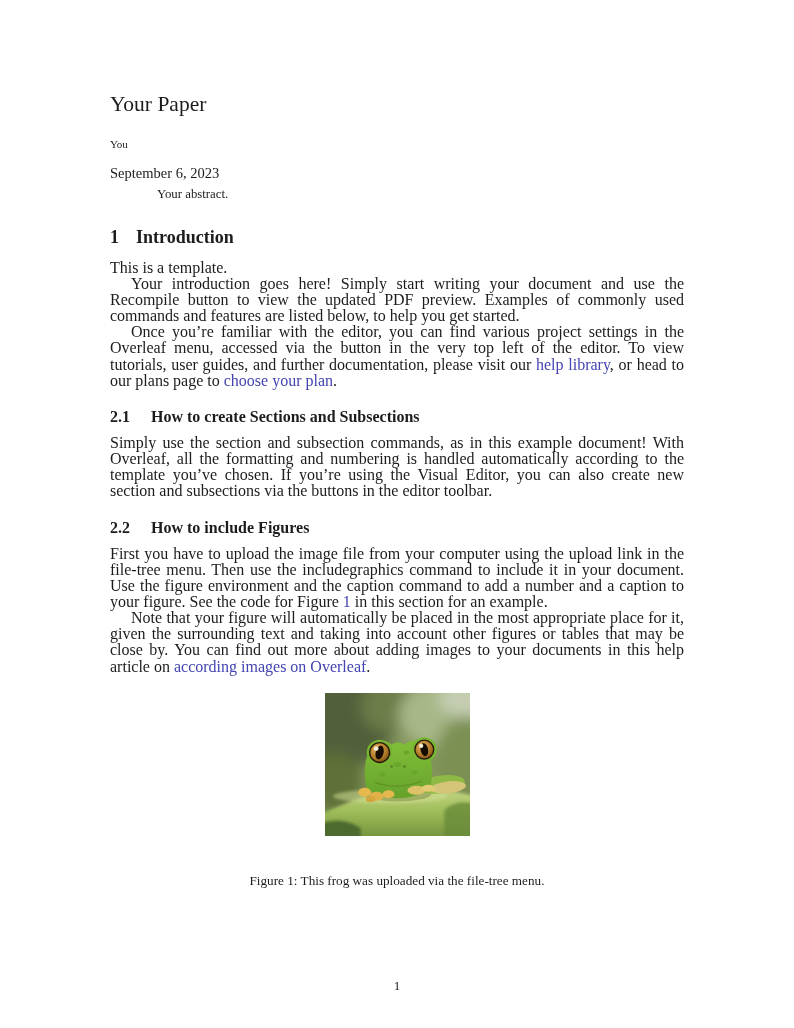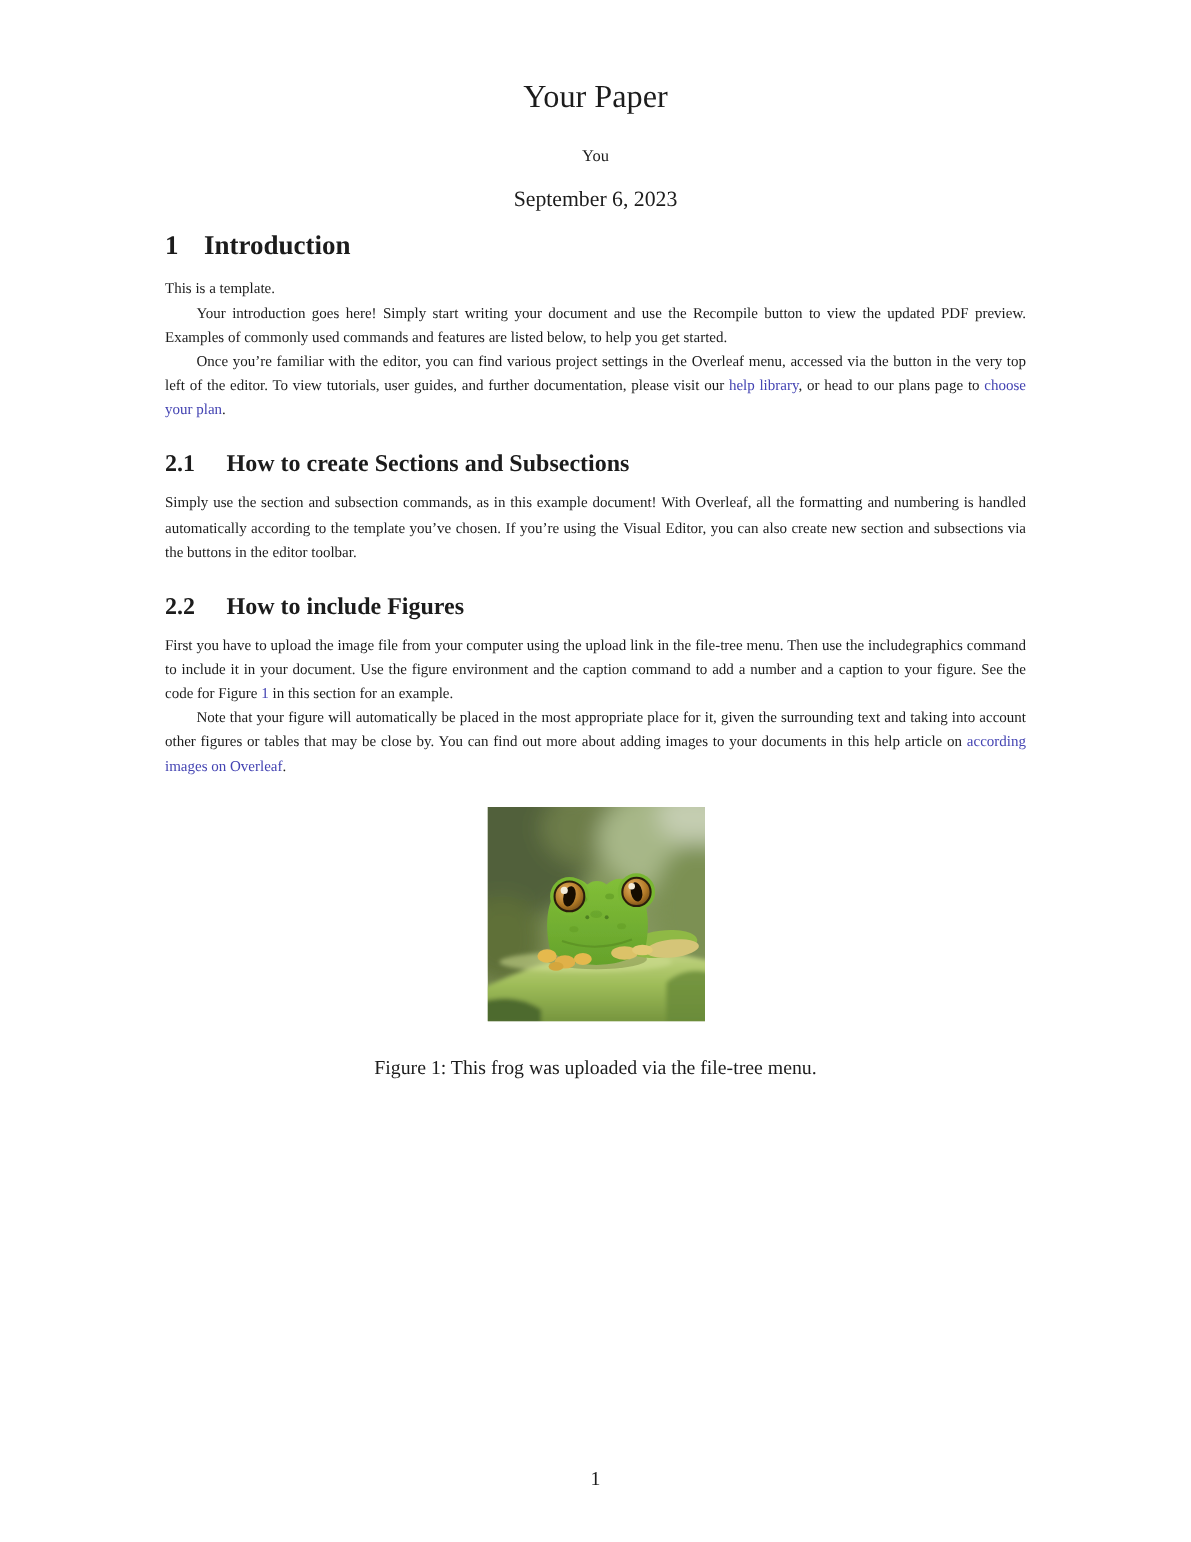--- a/index.html
+++ b/index.html
@@ -7,52 +7,53 @@
     --text-color:#1c1c1c;
     --bg-color:#ffffff;
   }
   html,body{margin:0;padding:0;background:#e8e8e8;}
   .page{
     width:794px;height:1028px;background:var(--bg-color);color:var(--text-color);
     font-family:"Liberation Serif","DejaVu Serif",serif;
     position:relative;overflow:hidden;margin:0 auto;
   }
   .content{padding:0 110px;}
-  .titleblock{text-align:center;padding-top:52px;}
+  .titleblock{text-align:left;padding-top:52px;margin-top:40px;}
   .paper-title{font-size:21.5px;line-height:1.2;}
   .paper-author{font-size:11px;margin-top:20px;}
   .paper-date{font-size:14.5px;margin-top:15px;}
   .abstract-heading{margin-top:33px;text-align:center;font-weight:bold;font-size:13.5px;}
   .abstract-text{margin:5px 47px 0 47px;font-size:12.8px;line-height:15.5px;}
-  h2.section{font-size:18px;font-weight:bold;margin:11px 0 12px 0;line-height:1.15;}
+  h2.section{font-size:18px;font-weight:bold;margin:25px 0 12px 0;line-height:1.15;}
   h3.subsection{font-size:16px;font-weight:bold;margin:19px 0 9px 0;line-height:1.15;}
   .secnum{display:inline-block;min-width:18px;margin-right:8px;}
   .subsecnum{display:inline-block;min-width:27px;margin-right:14px;}
-  p.body{font-size:10px;line-height:16.1px;text-align:justify;margin:0;}
+  p.body{font-size:16px;line-height:16.1px;text-align:justify;margin:0;}
   p.indent{text-indent:21px;}
   .link{color:var(--link-color);text-decoration:none;cursor:pointer;}
   figure.fig{margin:18px 0 0 0;text-align:center;}
   .figure-image{width:145px;height:143px;display:inline-block;overflow:hidden;}
   .figure-image svg{display:block;}
-  figcaption{margin-top:18px;font-size:13.2px;text-align:center;}
+  figcaption{margin-top:33px;font-size:13.2px;text-align:center;}
   .pagenum{position:absolute;bottom:34px;left:0;right:0;text-align:center;font-size:13.2px;}
 </style>
 </head>
 <body>
 
 <div class="page">
   <div class="content">
 
     <div class="titleblock">
       <div class="paper-title">Your Paper</div>
       <div class="paper-author">You</div>
       <div class="paper-date">September 6, 2023</div>
     </div>
 
     <div>
+      <p class="abstract-text">Your abstract.</p>
     </div>
 
     <h2 class="section"><span class="secnum">1</span><span>Introduction</span></h2>
 
     <p class="body">This is a template.</p>
     <p class="body indent">Your introduction goes here! Simply start writing your document and use the Recompile button to view the updated PDF preview. Examples of commonly used commands and features are listed below, to help you get started.</p>
     <p class="body indent"><span>Once you’re familiar with the editor, you can find various project settings in the Overleaf menu, accessed via the button in the very top left of the editor. To view tutorials, user guides, and further documentation, please visit our </span><a class="link">help library</a><span>, or head to our plans page to </span><a class="link">choose your plan</a><span>.</span></p>
 
 
     <h3 class="subsection"><span class="subsecnum">2.1</span><span>How to create Sections and Subsections</span></h3>

